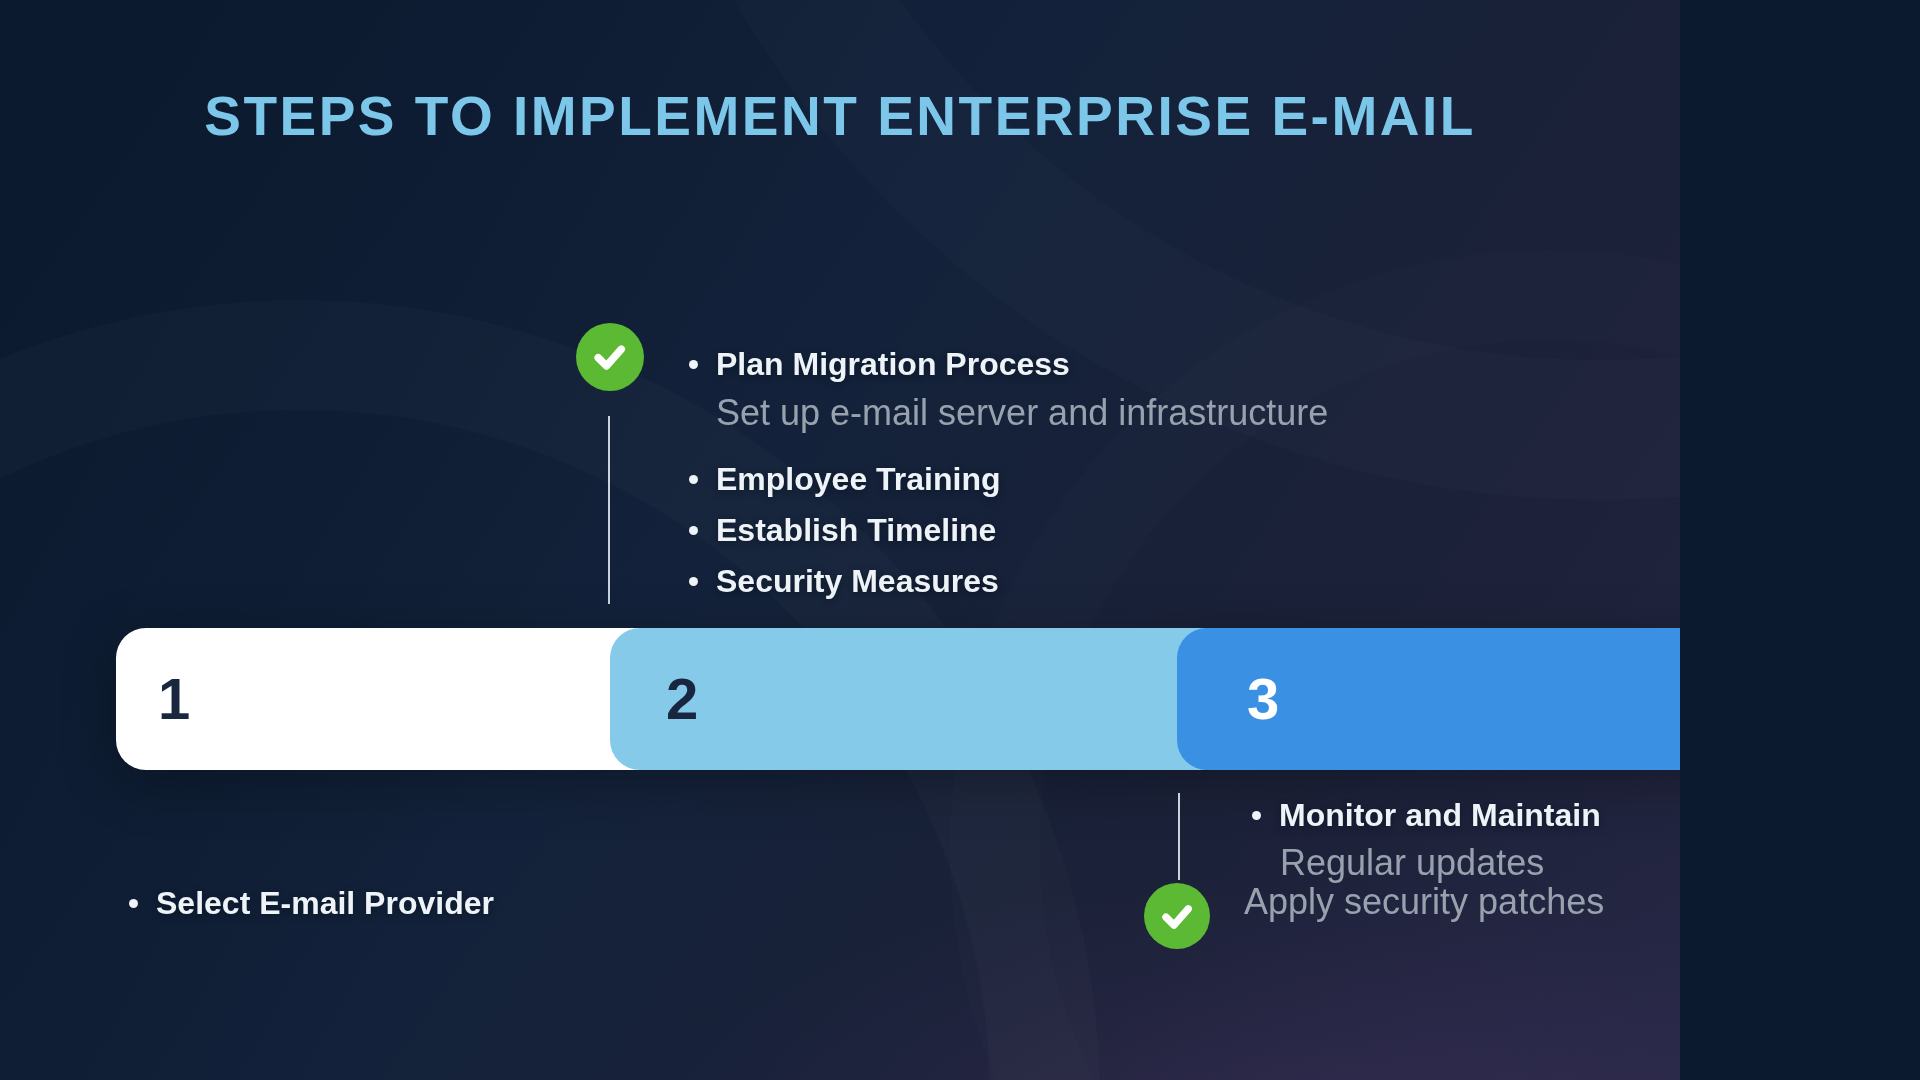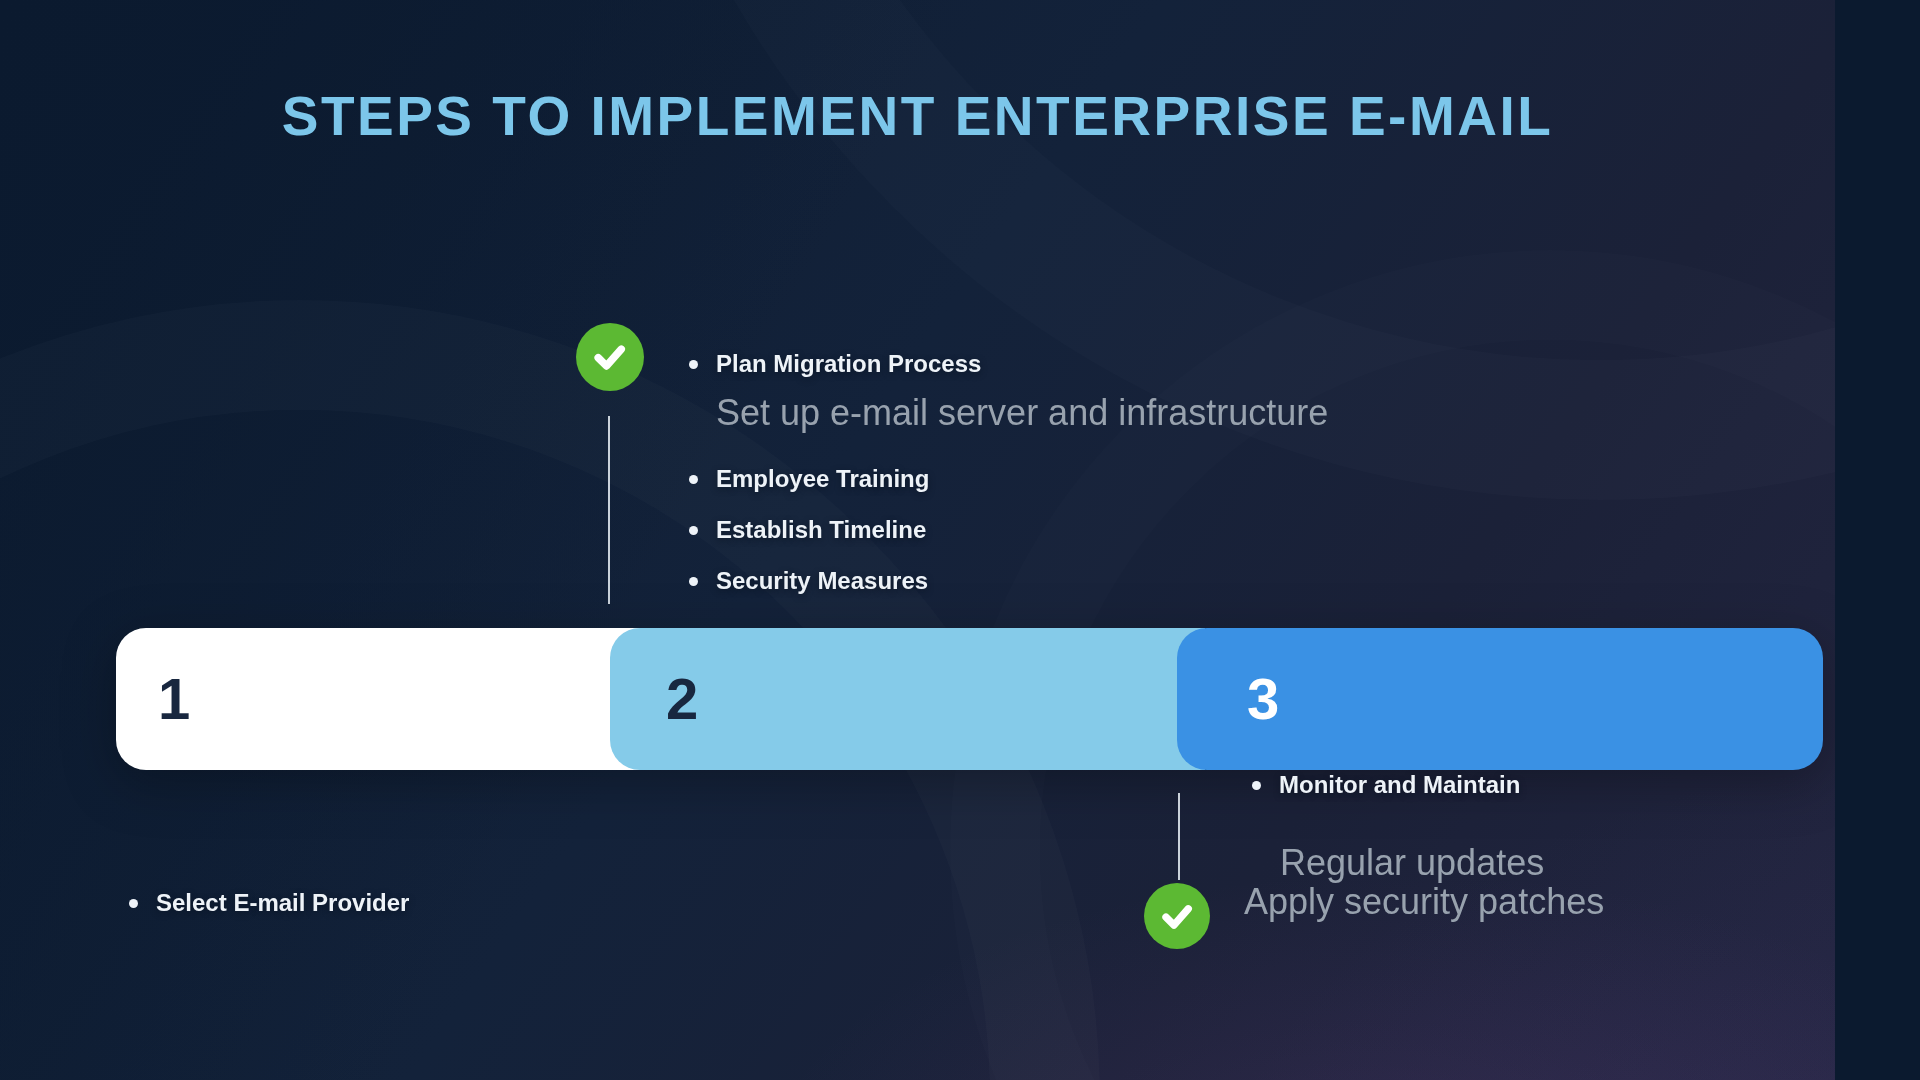--- a/index.html
+++ b/index.html
@@ -11,21 +11,21 @@
     --check-green:#5CB933;
     --segment-1:#FFFFFF;
     --segment-2:#85CBE9;
     --segment-3:#3A91E4;
     --number-dark:#18273F;
   }
   *{margin:0;padding:0;box-sizing:border-box;}
   html,body{background:#0b1a2f;}
   body{font-family:"Liberation Sans","DejaVu Sans",sans-serif;}
   .canvas{
-    position:relative;width:1835px;height:1080px;overflow:hidden;
+    position:relative;width:1680px;height:1080px;overflow:hidden;
     background:
       radial-gradient(900px 420px at 76% 108%, rgba(120,70,140,0.18), rgba(0,0,0,0) 70%),
       radial-gradient(1200px 800px at 105% 115%, rgba(70,60,120,0.22), rgba(0,0,0,0) 60%),
       linear-gradient(118deg, #0b1a2f 0%, #11203500 40%),
       linear-gradient(125deg, #0c1b30 0%, #13223a 45%, #1b2138 72%, #232540 100%);
     padding-left: 20px;
   }
   .swirl{position:absolute;border-radius:50%;pointer-events:none;}
   .swirl-a{width:1600px;height:1600px;left:-500px;top:300px;border:110px solid rgba(255,255,255,0.018);}
   .swirl-b{width:2000px;height:2000px;left:600px;top:-1500px;border:140px solid rgba(255,255,255,0.015);}
@@ -49,41 +49,41 @@
   }
   .check-1{left:576px;top:323px;width:68px;height:68px;}
   .check-2{left:1144px;top:883px;width:66px;height:66px;}
   .check-circle svg{width:58%;height:58%;}
 
   .connector{position:absolute;width:2px;background:rgba(235,242,248,0.85);}
   .connector-1{left:608px;top:416px;height:188px;}
   .connector-2{left:1178px;top:793px;height:87px;}
 
   .row{position:absolute;display:flex;align-items:center;gap:18px;height:40px;white-space:nowrap;}
-  .row .txt{font-size:24px;font-weight:700;color:var(--text-primary);line-height:40px;
+  .row .txt{font-size:32px;font-weight:700;color:var(--text-primary);line-height:40px;
     text-shadow:0 2px 6px rgba(8,16,30,0.55);}
   .dot{width:9px;height:9px;border-radius:50%;background:var(--text-primary);flex:0 0 auto;}
   .subtext{
     position:absolute;font-size:36px;font-weight:400;color:var(--text-secondary);
     line-height:40px;white-space:nowrap;
   }
 
   
   .s2-r1{left:689px;top:344px;}
   .s2-sub{left:716px;top:393px;}
   .s2-r2{left:689px;top:459px;align-items:center;}
   .s2-r3{left:689px;top:510px;}
   .s2-r4{left:689px;top:561px;}
 
   
   .s1-r1{left:129px;top:823px;}
   .s1-r2{left:129px;top:883px;}
 
   
-  .s3-r1{left:1252px;top:765px;}
+  .s3-r1{left:1252px;top:795px;}
   .s3-sub1{left:1280px;top:843px;}
   .s3-sub2{left:1244px;top:882px;}
 
   
   .bar{position:absolute;left:116px;top:628px;width:1707px;height:142px;
     filter:drop-shadow(0 12px 26px rgba(0,0,0,0.28));}
   .seg{position:absolute;top:0;height:142px;display:flex;align-items:center;}
   .seg .num{font-size:58px;font-weight:700;line-height:1;}
   .seg-1{left:0;width:540px;background:var(--segment-1);border-radius:30px 0 0 30px;z-index:1;padding-left:42px;}
   .seg-1 .num{color:var(--number-dark);}

